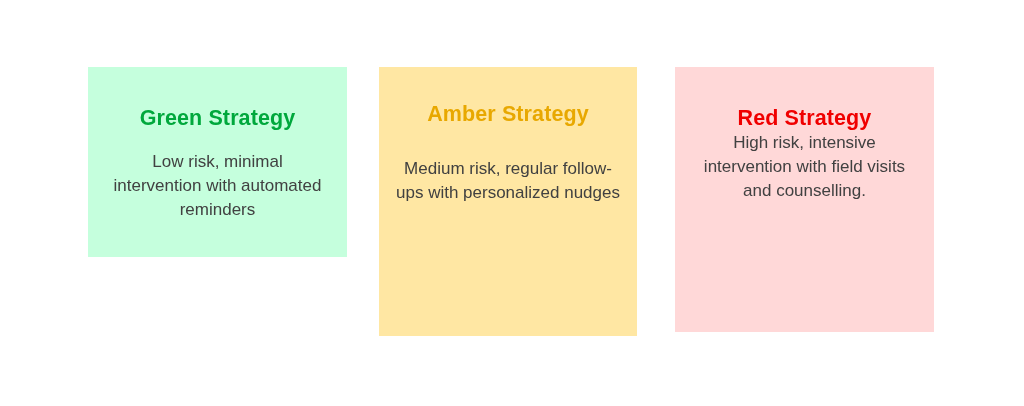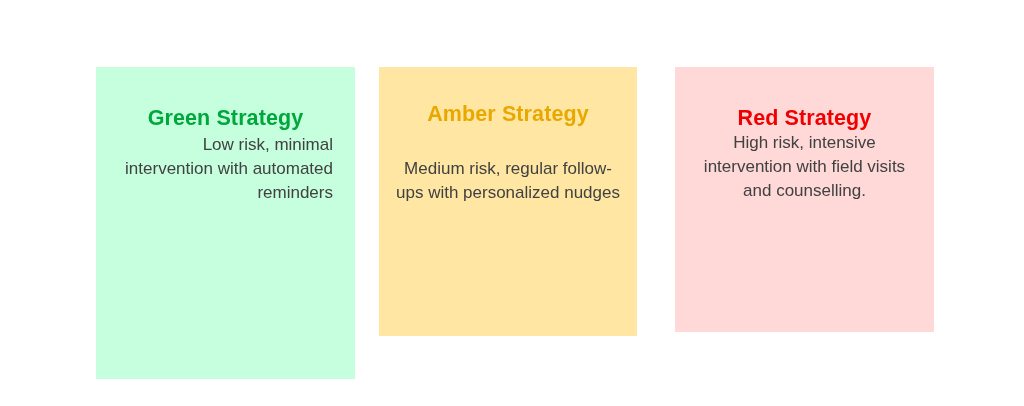--- a/index.html
+++ b/index.html
@@ -39,34 +39,33 @@
     font-size: 17px;
     line-height: 24.2px;
     color: #414141;
     margin: 0;
     padding: 0;
     font-weight: normal;
   }
 
   
   #card-green {
-    left: 96px;
+    left: 88px;
     top: 67px;
     width: 259px;
-    height: 312px;
+    height: 190px;
     background: #c5ffdd;
   }
   #card-green .card-title {
     color: #00a83c;
     margin-top: 38px;
   }
   #card-green .card-desc {
-    margin-top: 2px;
+    margin-top: 19px;
     padding: 0 22px;
-    text-align: right;
   }
 
   
   #card-amber {
     left: 379px;
     top: 67px;
     width: 258px;
     height: 269px;
     background: #ffe7a3;
   }

